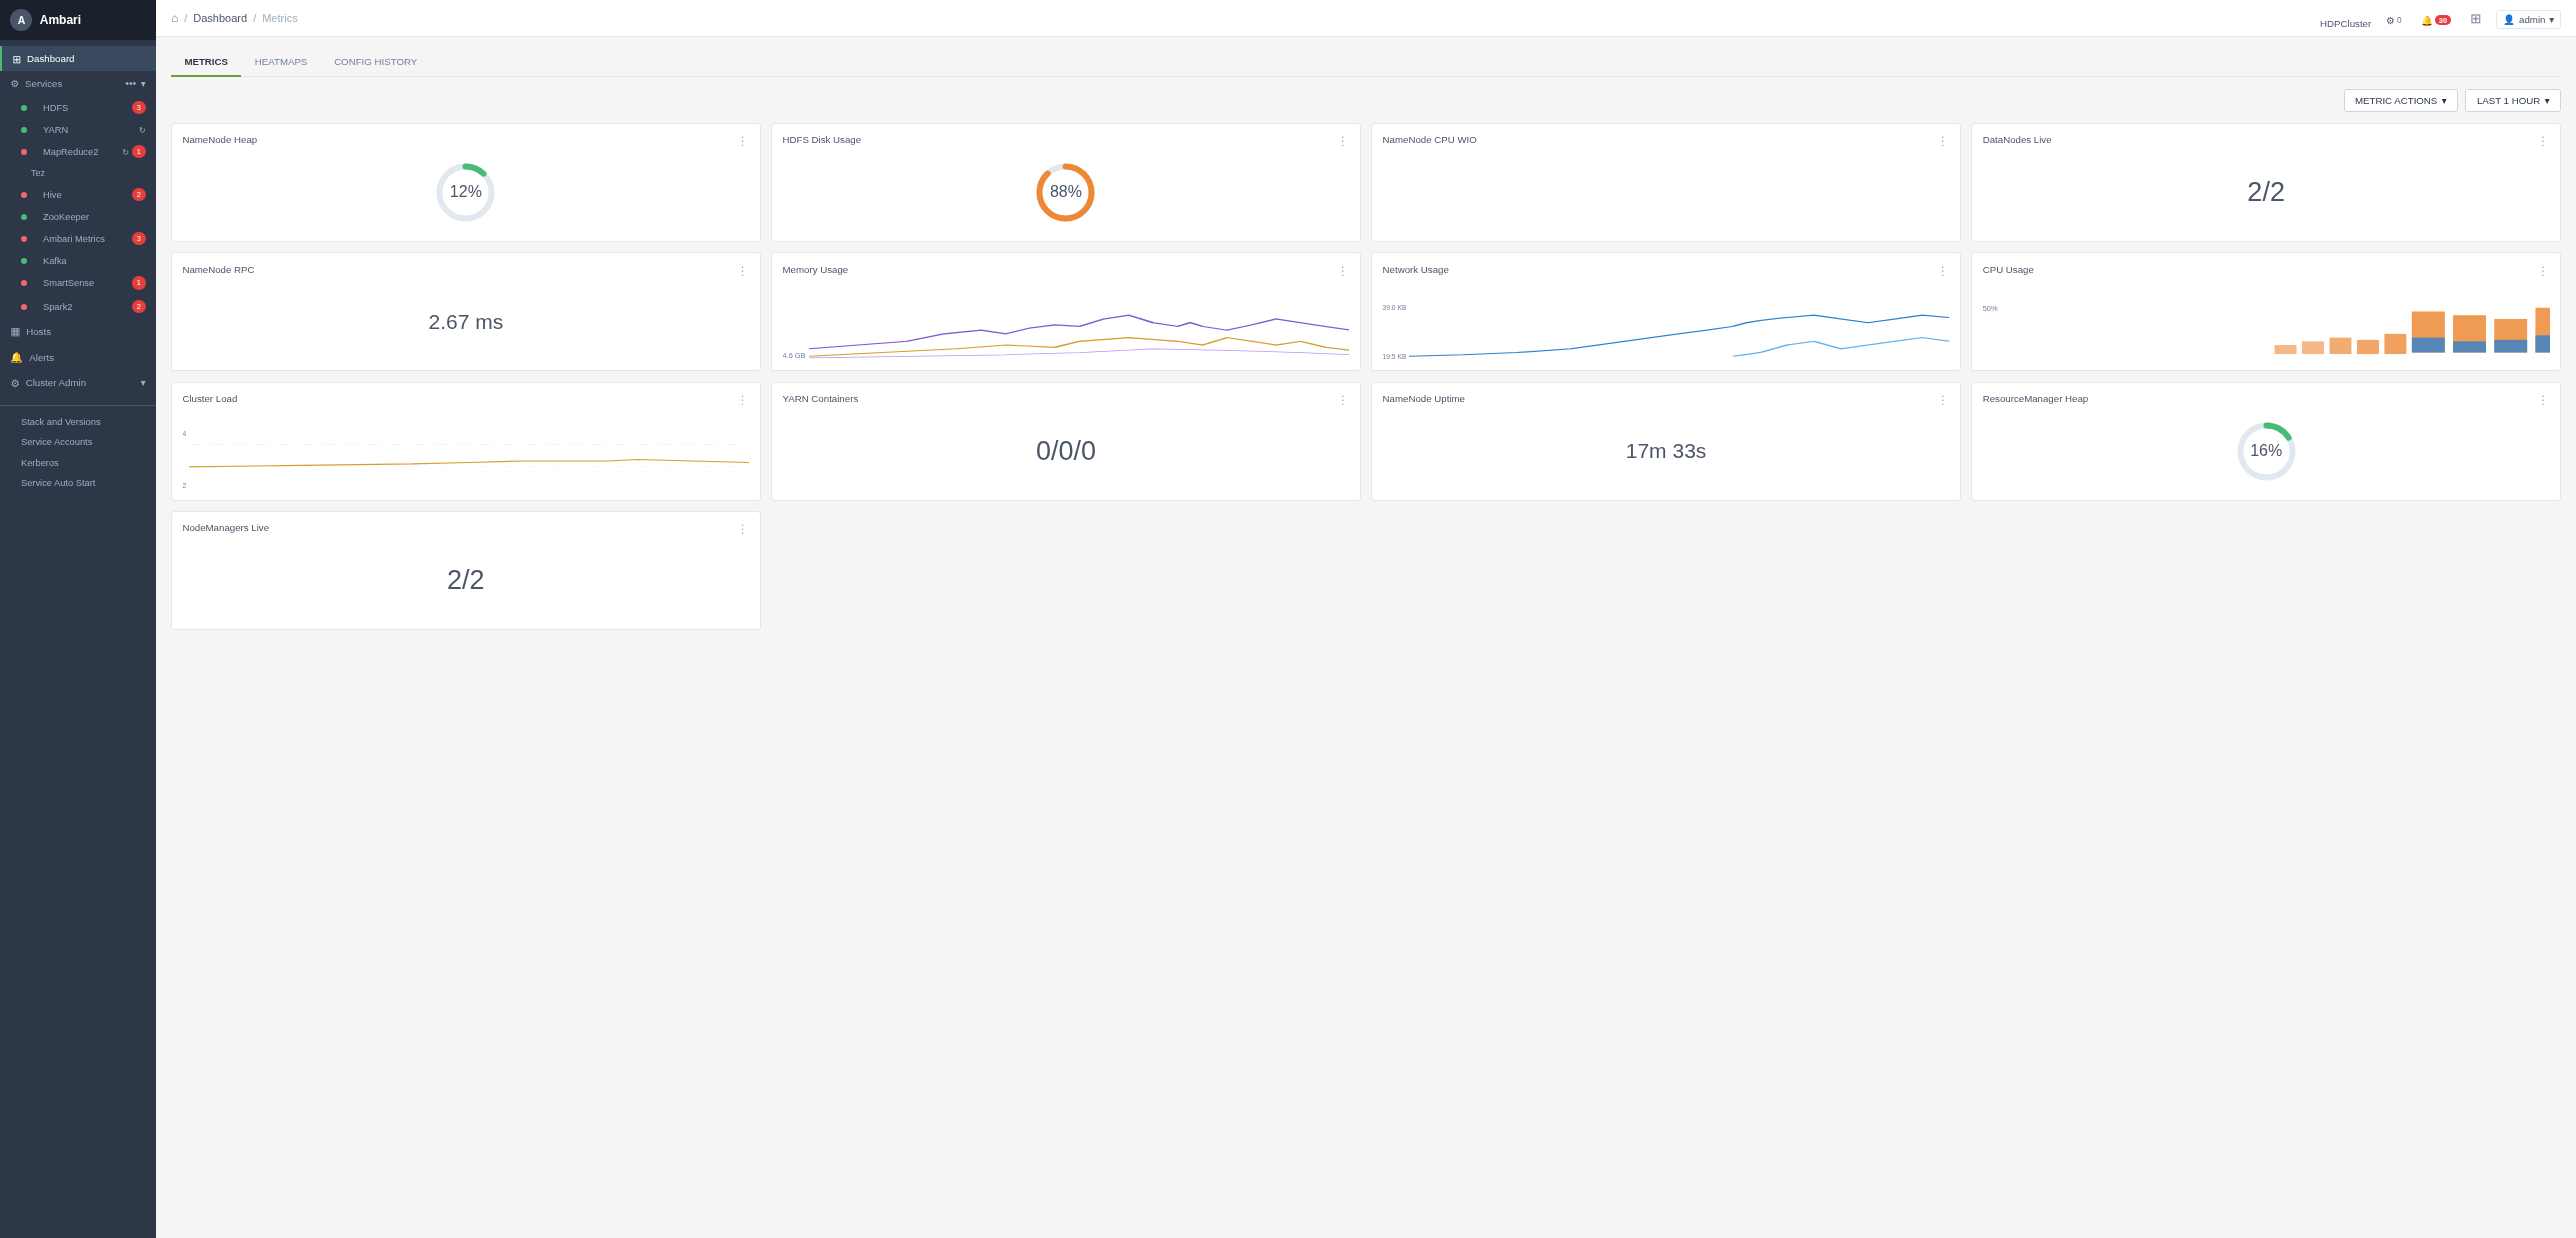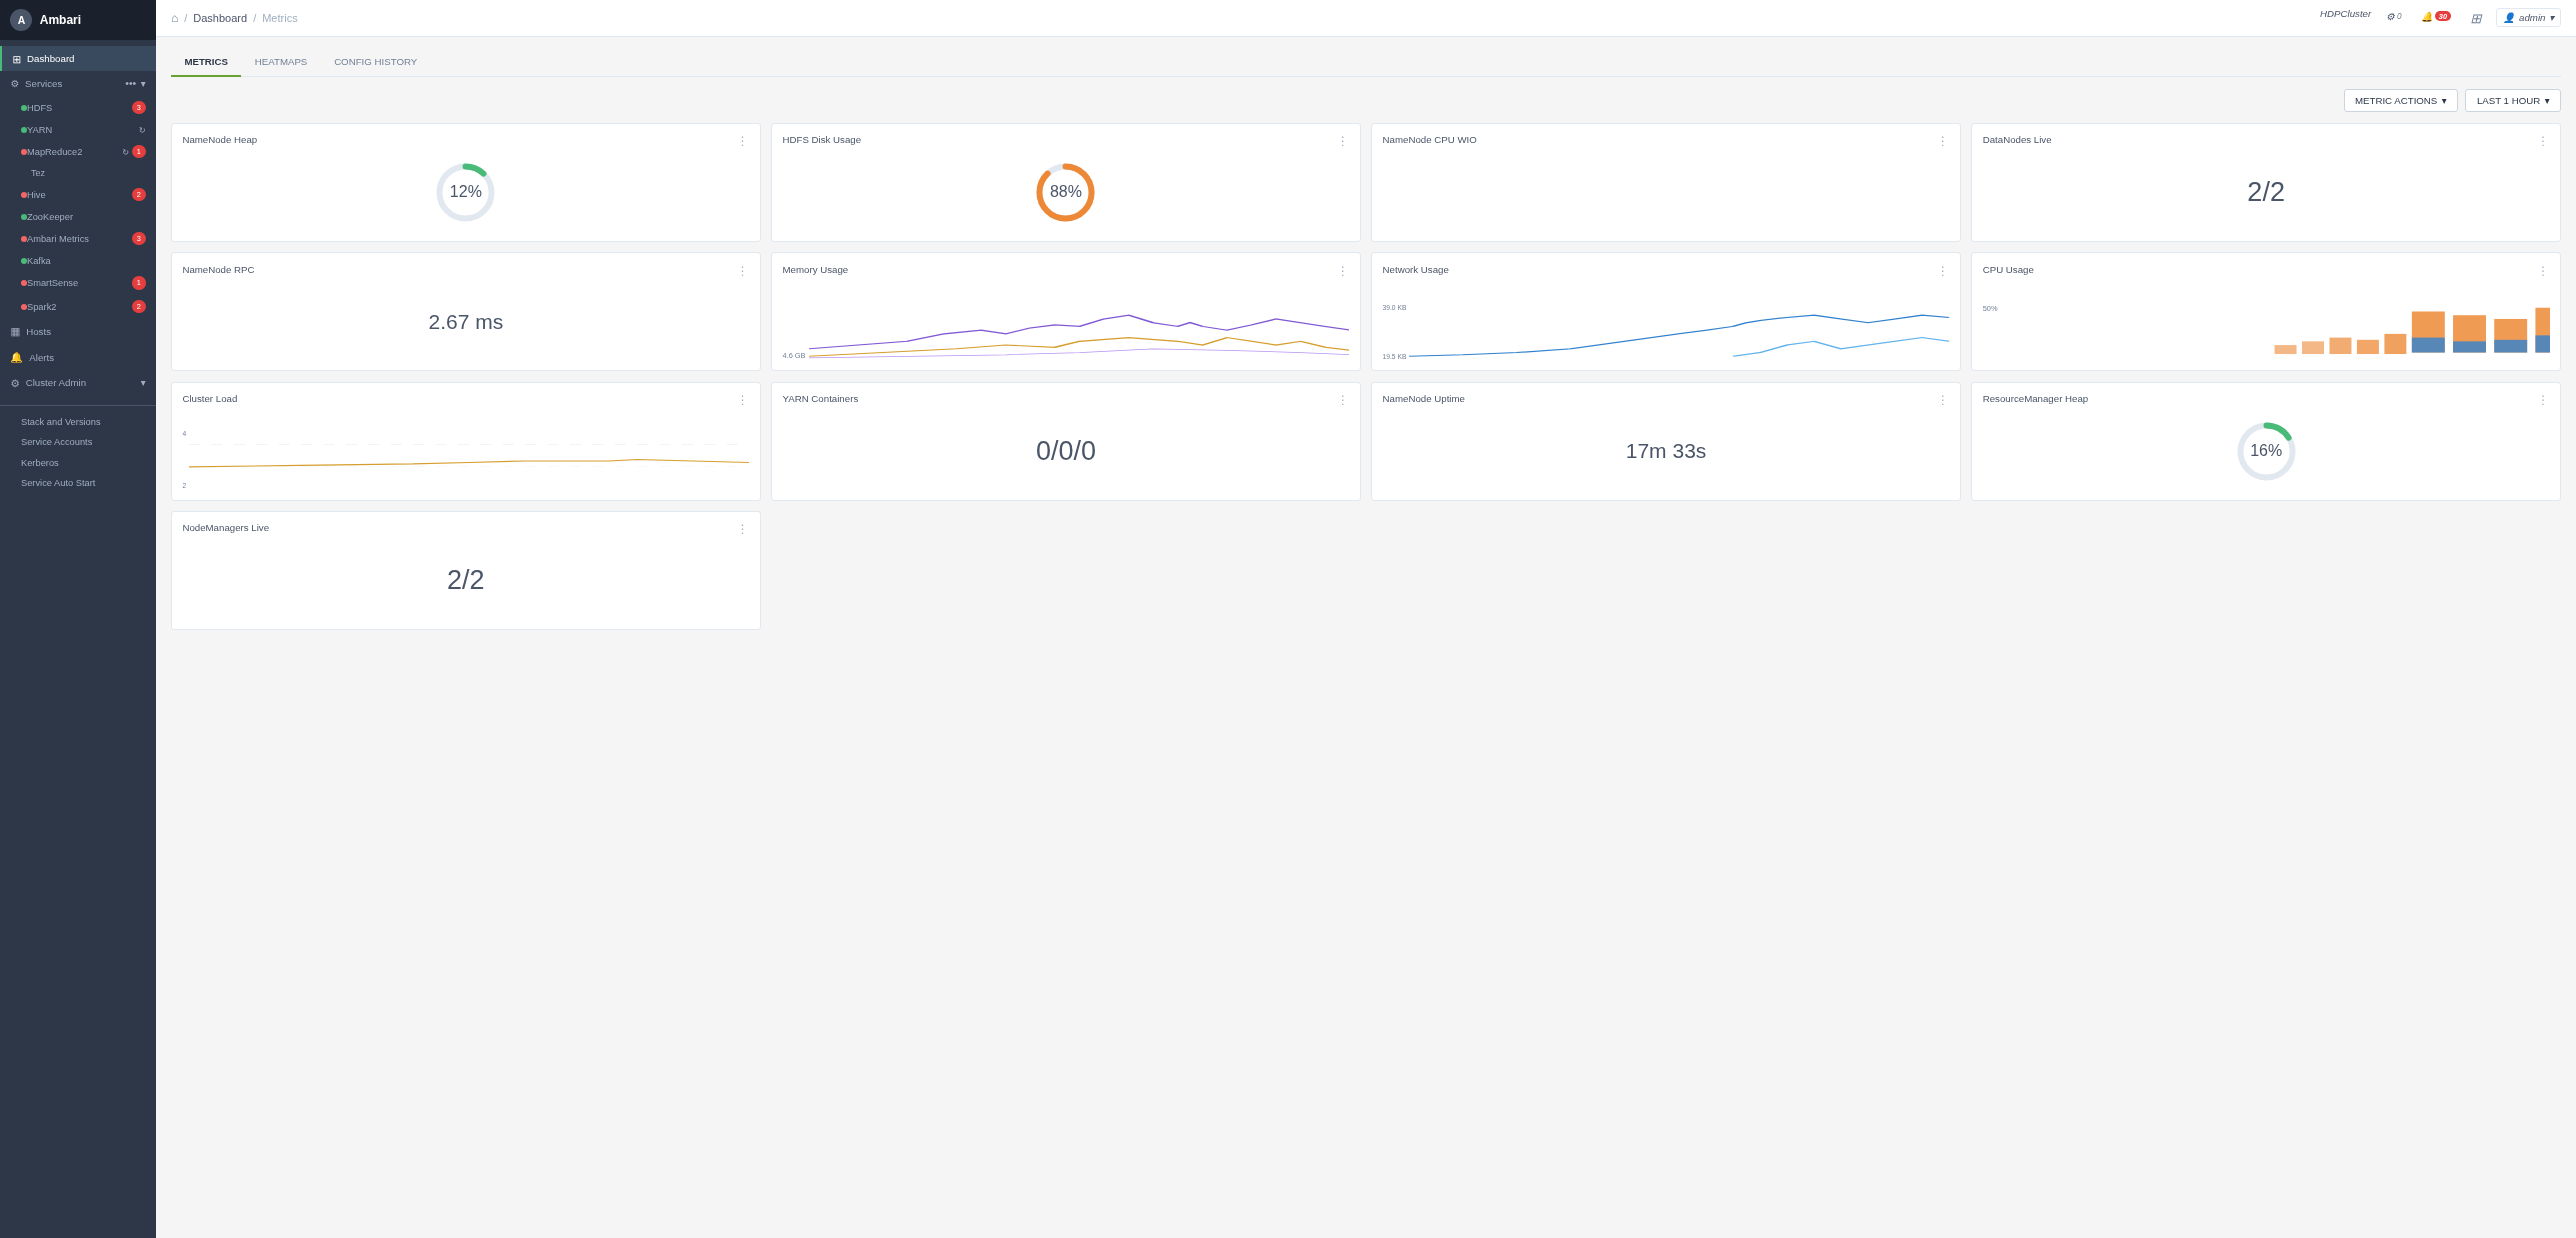--- a/index.html
+++ b/index.html
@@ -51,21 +51,21 @@
     .services-header {
       display: flex; align-items: center; justify-content: space-between;
       padding: 6.7px 10.4px; cursor: pointer; color: #a0aec0;
     }
     .services-header .left { display: flex; align-items: center; gap: 6px; }
 
     .service-item {
       display: flex; align-items: center; justify-content: space-between;
       padding: 5.2px 10.4px 5.2px 21px; cursor: pointer; color: #a0aec0; font-size: 9.3px;
     }
-    .service-item .left { display: flex; align-items: center; gap: 0; }
+    .service-item .left { display: flex; align-items: center; gap: 16px; }
     .dot { width: 6px; height: 6px; border-radius: 50%; display: inline-block; }
     .dot-green { background: #48bb78; }
     .dot-red { background: #f56565; }
     .badge {
       background: #e53e3e; color: #fff; border-radius: 50%;
       width: 13.4px; height: 13.4px; font-size: 7.4px;
       display: flex; align-items: center; justify-content: center;
     }
     .refresh-icon { font-size: 8.2px; color: #a0aec0; }
 
@@ -96,21 +96,21 @@
       padding: 0 15px;
       height: 37px;
       min-height: 37px;
     }
     .breadcrumb { display: flex; align-items: center; gap: 6px; font-size: 11px; color: #4a5568; }
     .breadcrumb .home-icon { color: #718096; font-size: 12px; }
     .breadcrumb .sep { color: #a0aec0; }
     .breadcrumb .current { color: #4a5568; font-weight: 500; }
     .breadcrumb .sub { color: #a0aec0; }
 
-    .topbar-right { display: flex; align-items: flex-start; gap: 10.4px; font-size: 9.7px; color: #4a5568; font-style: italic; }
+    .topbar-right { display: flex; align-items: flex-end; gap: 10.4px; font-size: 9.7px; color: #4a5568; }
     .topbar-right .cluster-name { font-weight: 500; }
     .icon-btn {
       position: relative; cursor: pointer; display: flex; align-items: center; gap: 2.2px;
       padding: 3px 4.5px; border-radius: 3px;
     }
     .notif-badge {
       background: #e53e3e; color: #fff; border-radius: 7.4px;
       padding: 0.7px 3.7px; font-size: 7.4px; font-weight: bold;
     }
     .grid-icon { font-size: 13.4px; color: #718096; }

